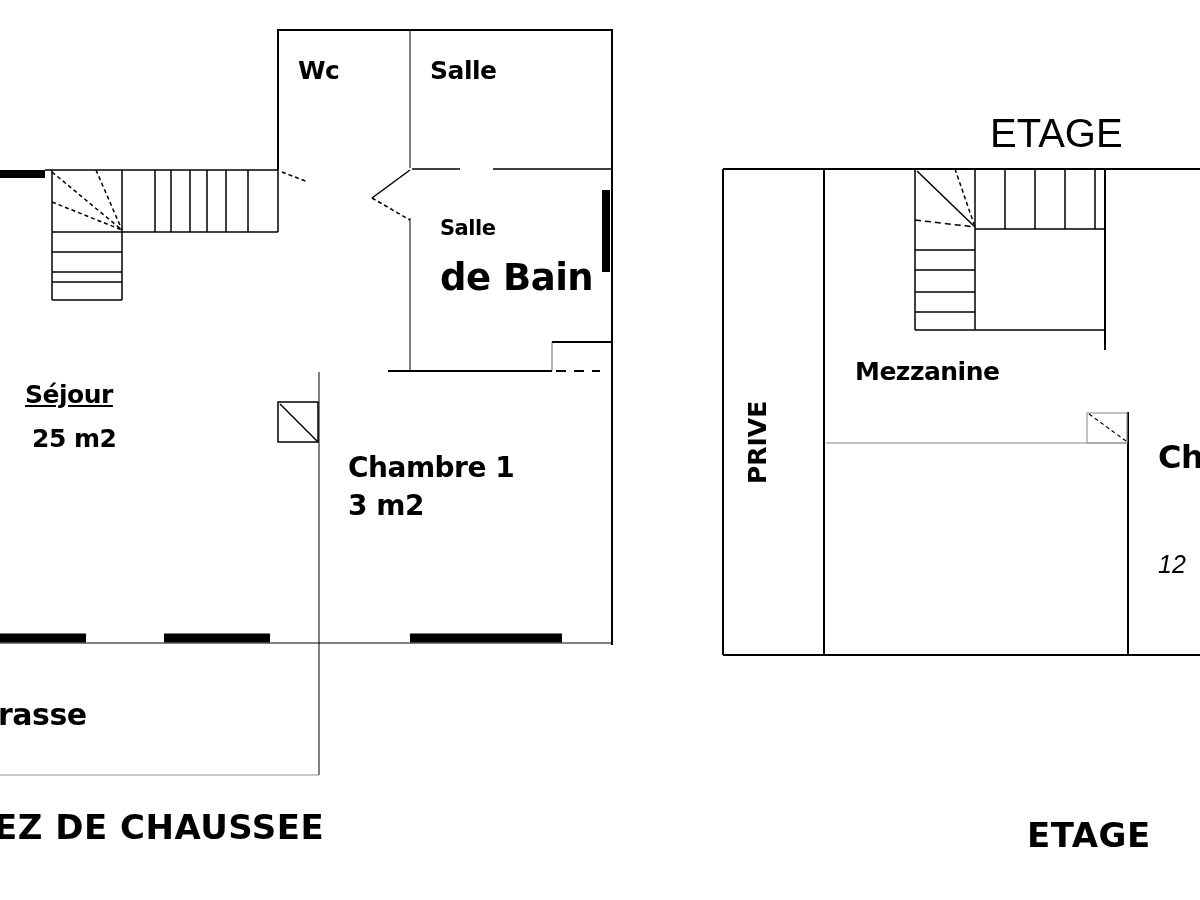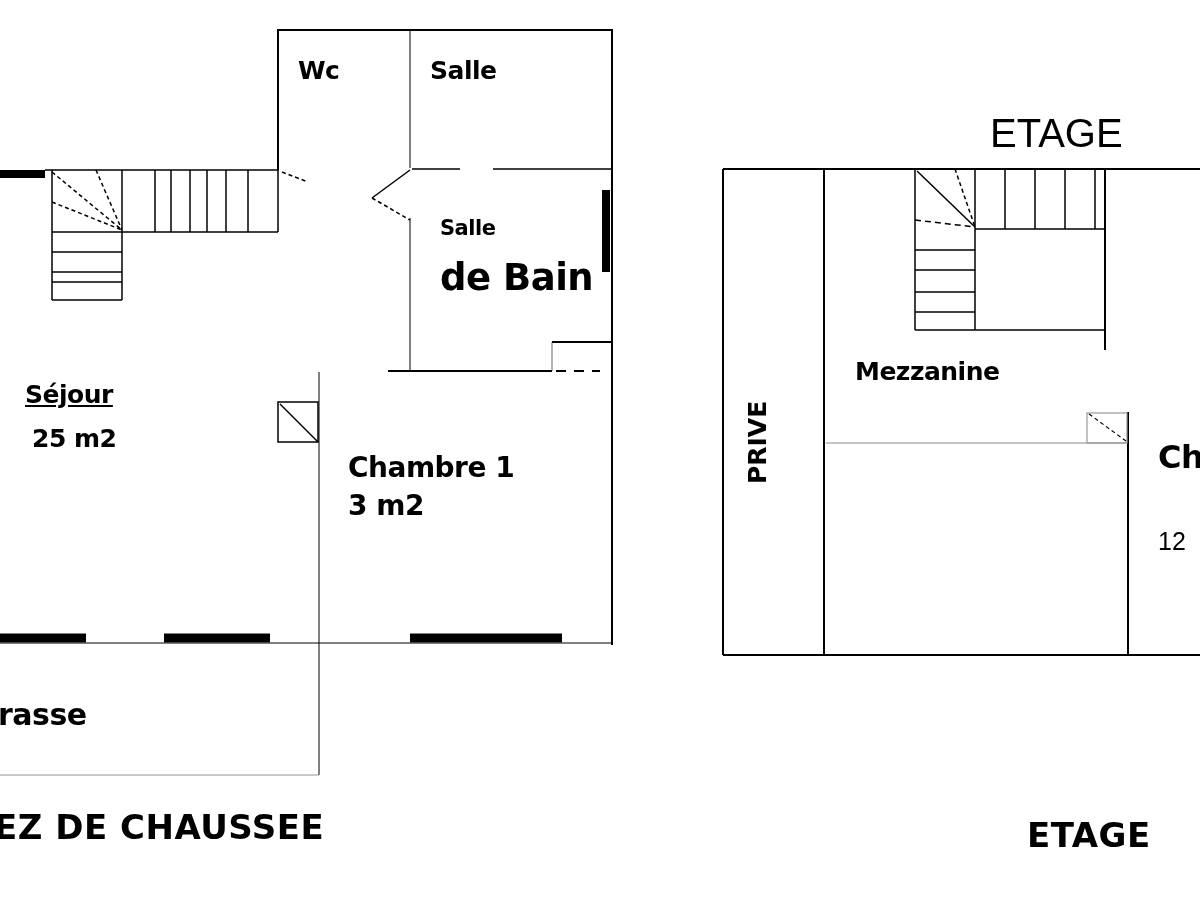--- a/index.html
+++ b/index.html
@@ -121,14 +121,14 @@
 <span class="lbl room" style="left:32px;top:423px;">25 m2</span>
 <span class="lbl room" style="left:348px;top:450px;font-size:28px;">Chambre 1</span>
 <span class="lbl room" style="left:348px;top:488px;font-size:28px;">3 m2</span>
 <span class="lbl room" style="left:-2px;top:696px;font-size:30px;">rasse</span>
 <span class="lbl title" style="left:-6px;top:806px;">EZ DE CHAUSSEE</span>
 
 <span class="lbl heading" style="left:990px;top:108px;">ETAGE</span>
 <span class="lbl vertical" style="left:742px;top:484px;">PRIVE</span>
 <span class="lbl room" style="left:855px;top:356px;text-align:right;">Mezzanine</span>
 <span class="lbl room" style="left:1158px;top:437px;font-size:32px;">Ch</span>
-<span class="lbl plain" style="left:1158px;top:526px;">12</span>
+<span class="lbl plain" style="left:1158px;top:549px;font-style:italic;">12</span>
 <span class="lbl title" style="left:1027px;top:814px;">ETAGE</span>
 
 </body></html>

